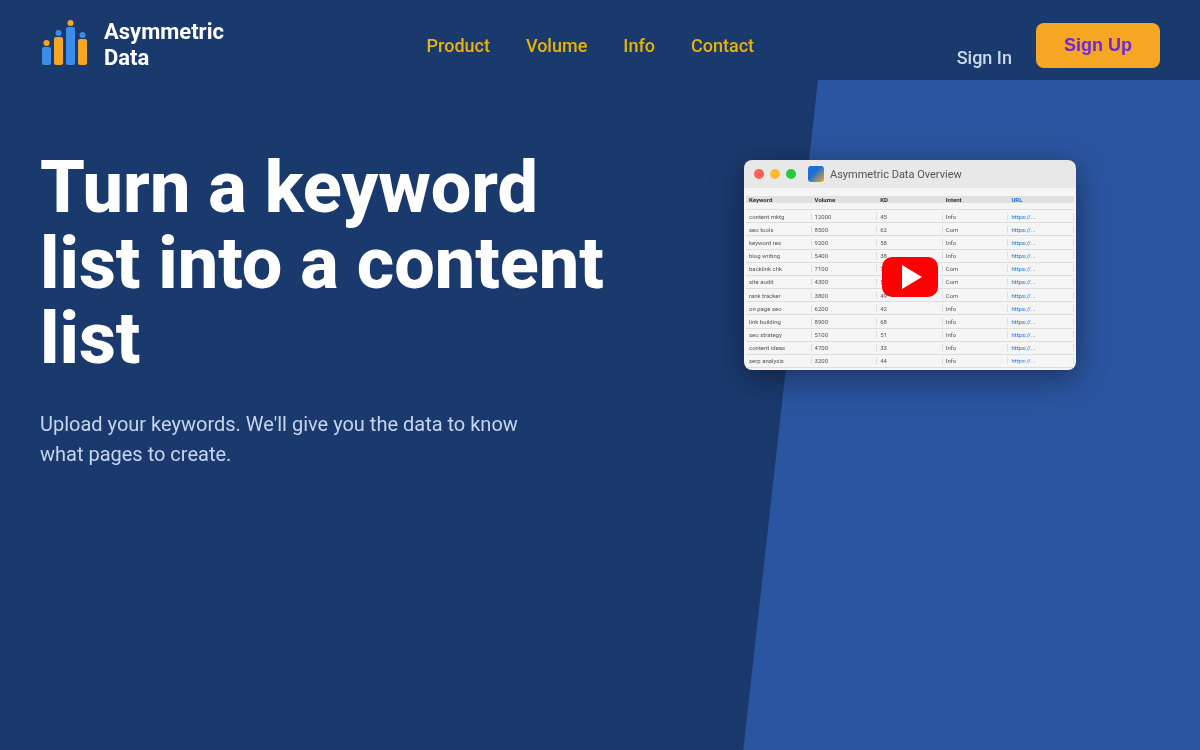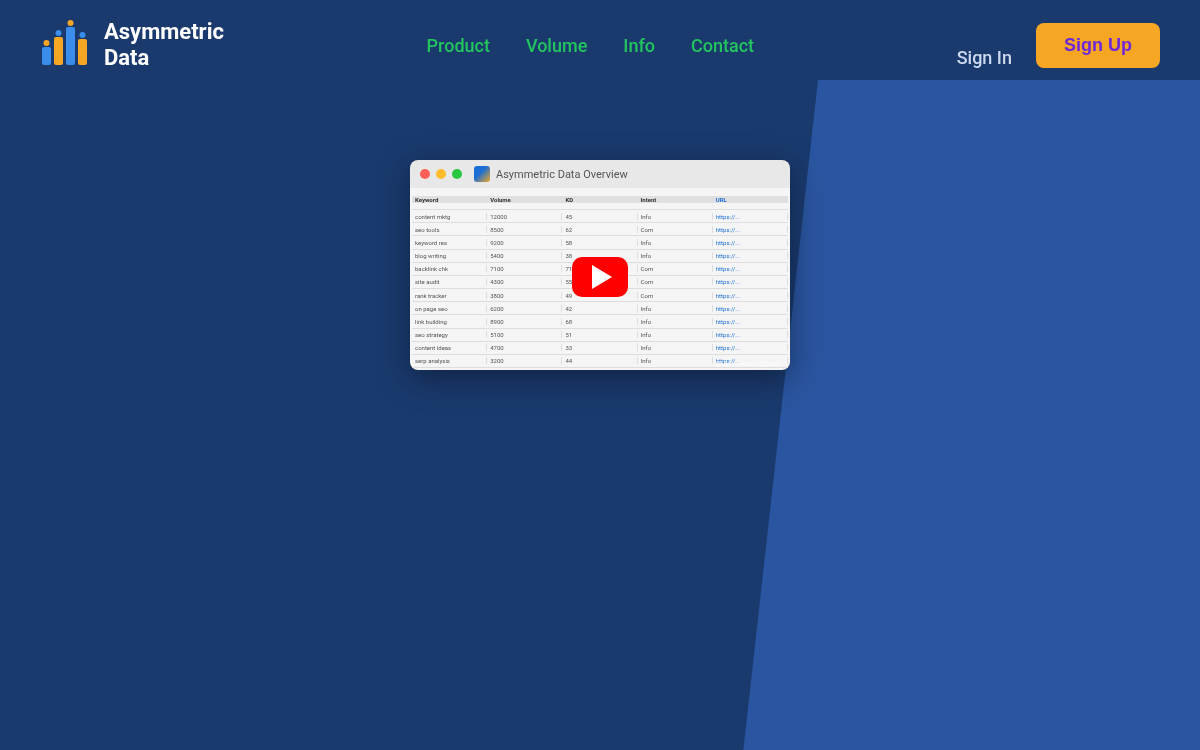--- a/index.html
+++ b/index.html
@@ -69,21 +69,21 @@
 
     .nav-links {
       display: flex;
       align-items: center;
       gap: 36px;
       list-style: none;
     }
 
     .nav-links a {
       text-decoration: none;
-      color: #22c55e;
+      color: #eab308;
       font-size: 18px;
       font-weight: 500;
       transition: color 0.2s;
     }
 
     .nav-actions {
       display: flex;
       align-items: flex-end;
       gap: 24px;
     }
@@ -142,21 +142,21 @@
     .hero-right {
       flex: 1;
       display: flex;
       align-items: flex-start;
       justify-content: center;
       padding-top: 10px;
     }
 
     
     .video-thumbnail {
-      width: 380px;
+      width: 332px;
       height: 210px;
       border-radius: 8px;
       overflow: hidden;
       position: relative;
       cursor: pointer;
       box-shadow: 0 8px 32px rgba(0,0,0,0.4);
       background: #1a1a1a;
     }
 
     .video-header {
@@ -311,20 +311,24 @@
     </li>
   </ul>
 
   <div class="nav-actions">
     <a href="#" class="sign-in-link">Sign In</a>
     <button class="sign-up-btn">Sign Up</button>
   </div>
 </nav>
 
 <section class="hero">
+  <div class="hero-left">
+    <h1 class="hero-headline">Turn a keyword list into a content list</h1>
+    <p class="hero-subtext">Upload your keywords. We'll give you the data to know what pages to create.</p>
+  </div>
 
   <div class="hero-right">
     <div class="video-thumbnail">
 
       <div class="video-header">
         <div class="video-header-dot" style="background:#ff5f57;"></div>
         <div class="video-header-dot" style="background:#febc2e;"></div>
         <div class="video-header-dot" style="background:#28c840;"></div>
         <div class="video-header-title">
           <div class="video-header-logo"></div>

